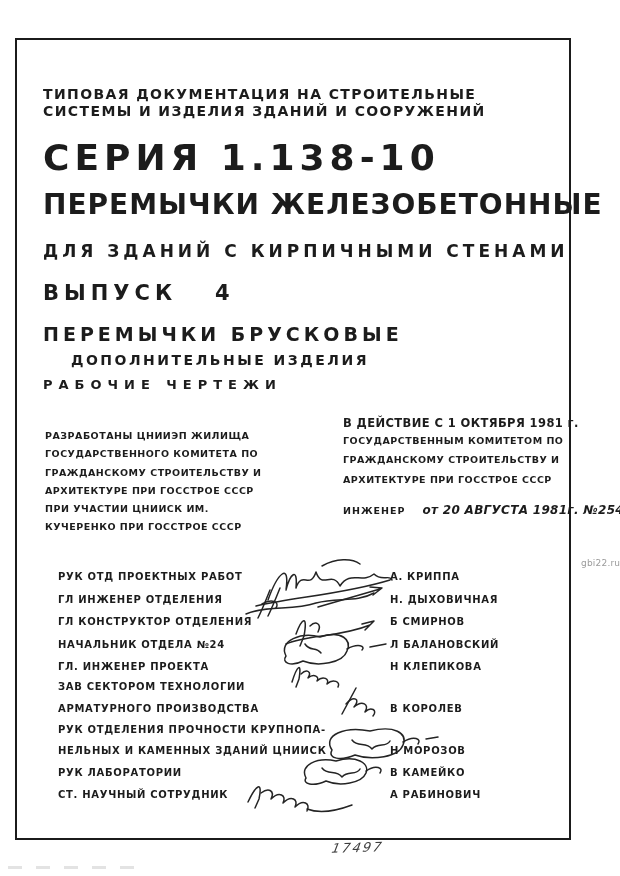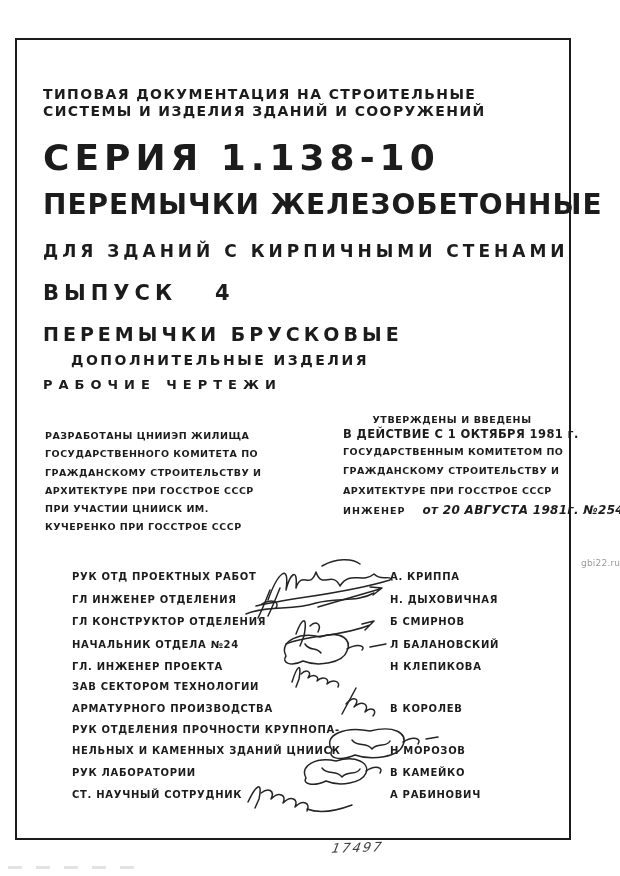--- a/index.html
+++ b/index.html
@@ -31,21 +31,21 @@
     text-align:left;white-space:nowrap;
   }
   .appcol{position:absolute;left:343px;top:414px;width:218px;text-align:left;}
   .appcol .l1{font-size:9.5px;font-weight:700;letter-spacing:.6px;text-align:center;white-space:nowrap;}
   .appcol .l2{font-size:11.5px;font-weight:700;letter-spacing:.4px;margin-top:2px;white-space:nowrap;}
   .appcol .l3{font-size:9.5px;font-weight:700;letter-spacing:.5px;line-height:16.4px;margin-top:3px;white-space:nowrap;}
   .order{position:absolute;left:343px;top:499px;white-space:nowrap;}
   .order .lbl{font-size:9.5px;font-weight:700;letter-spacing:1px;}
   .order .det{font-size:12px;font-weight:700;letter-spacing:.3px;font-style:italic;margin-left:12px;}
   .sigrow{position:absolute;font-size:10px;font-weight:700;letter-spacing:.7px;white-space:nowrap;}
-  .role{left:72px;}
+  .role{left:58px;}
   .name{left:390px;}
   .watermark{
     position:absolute;left:581px;top:558px;
     font-size:9px;color:#9b9b9b;letter-spacing:.2px;
   }
   .footer-num{
     position:absolute;left:332px;top:840px;
     font-size:13px;font-style:italic;color:#3d3d3d;
     letter-spacing:2px;transform:skewX(-12deg) rotate(-1.5deg);
   }
@@ -81,21 +81,20 @@
   <div class="devcol">
     <div>РАЗРАБОТАНЫ ЦНИИЭП ЖИЛИЩА</div>
     <div>ГОСУДАРСТВЕННОГО КОМИТЕТА ПО</div>
     <div>ГРАЖДАНСКОМУ СТРОИТЕЛЬСТВУ И</div>
     <div>АРХИТЕКТУРЕ ПРИ ГОССТРОЕ СССР</div>
     <div>ПРИ УЧАСТИИ ЦНИИСК ИМ.</div>
     <div>КУЧЕРЕНКО ПРИ ГОССТРОЕ СССР</div>
   </div>
 
   <div class="appcol">
-    <div class="l1">УТВЕРЖДЕНЫ И ВВЕДЕНЫ</div>
     <div class="l2">В ДЕЙСТВИЕ С 1 ОКТЯБРЯ 1981 г.</div>
     <div class="l3">ГОСУДАРСТВЕННЫМ КОМИТЕТОМ ПО</div>
     <div class="l3">ГРАЖДАНСКОМУ СТРОИТЕЛЬСТВУ И</div>
     <div class="l3">АРХИТЕКТУРЕ ПРИ ГОССТРОЕ СССР</div>
   </div>
 
   <div class="order">
     <span class="lbl">ИНЖЕНЕР</span>
     <span class="det">от 20 АВГУСТА 1981г. №254</span>
   </div>

